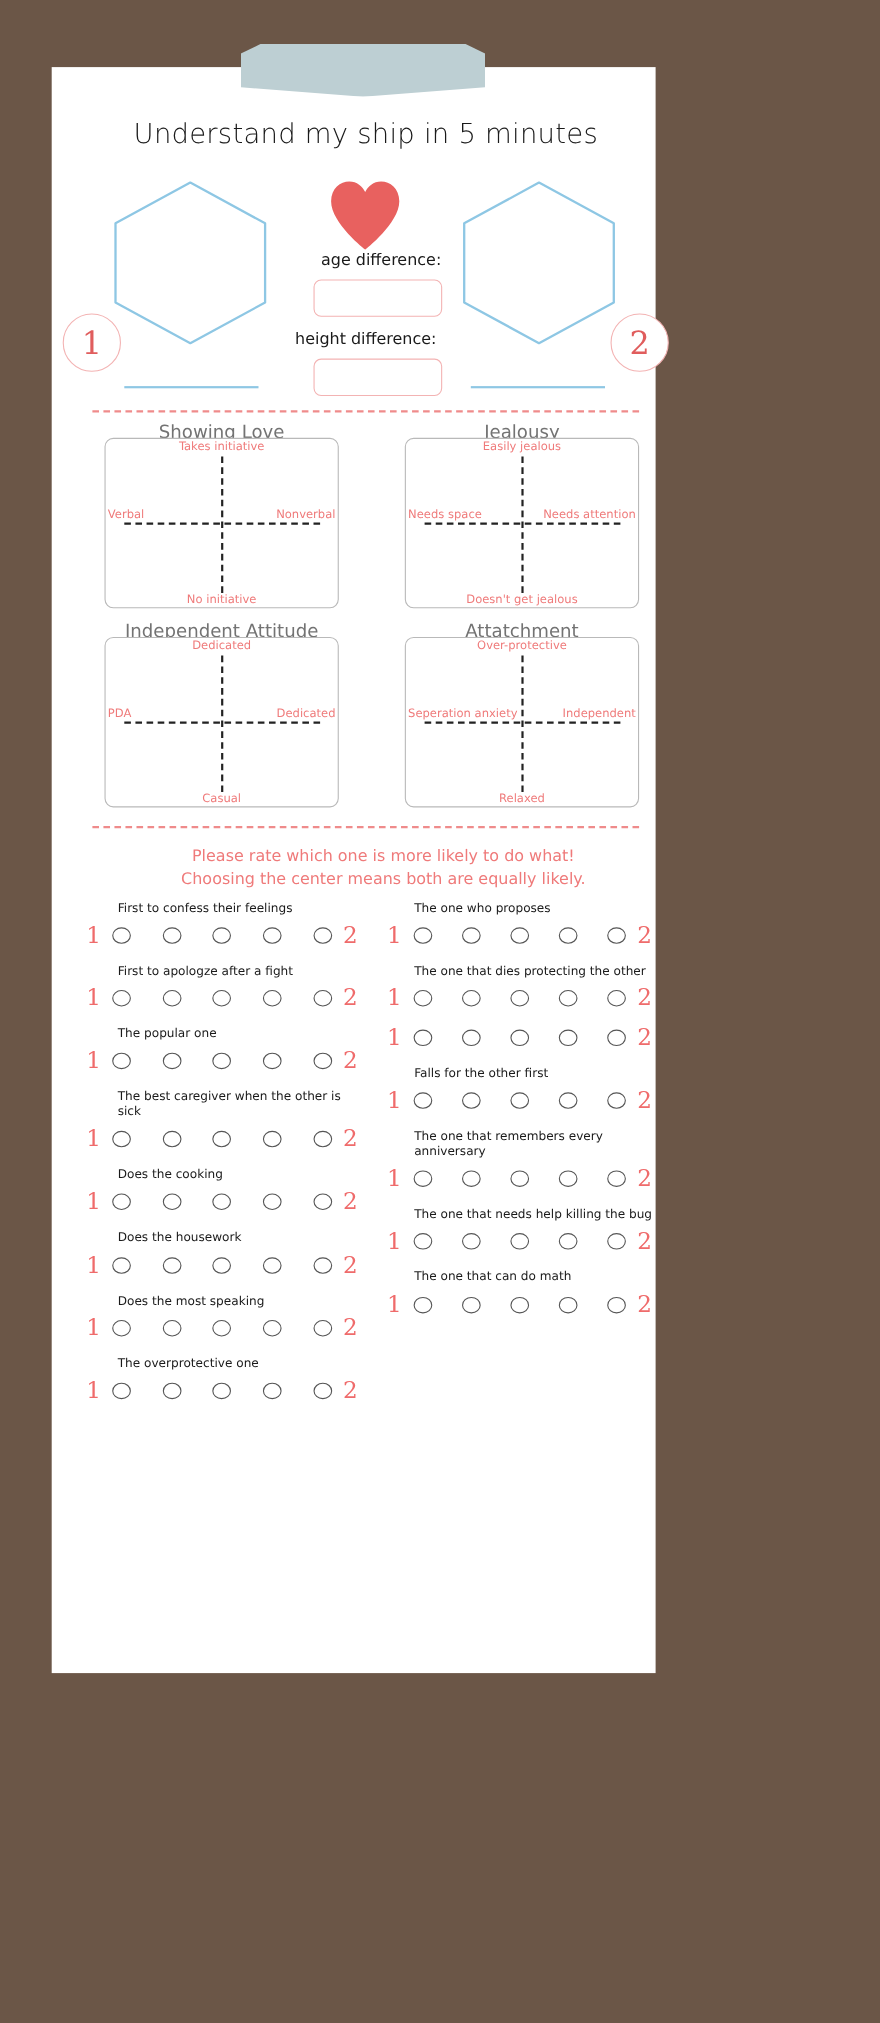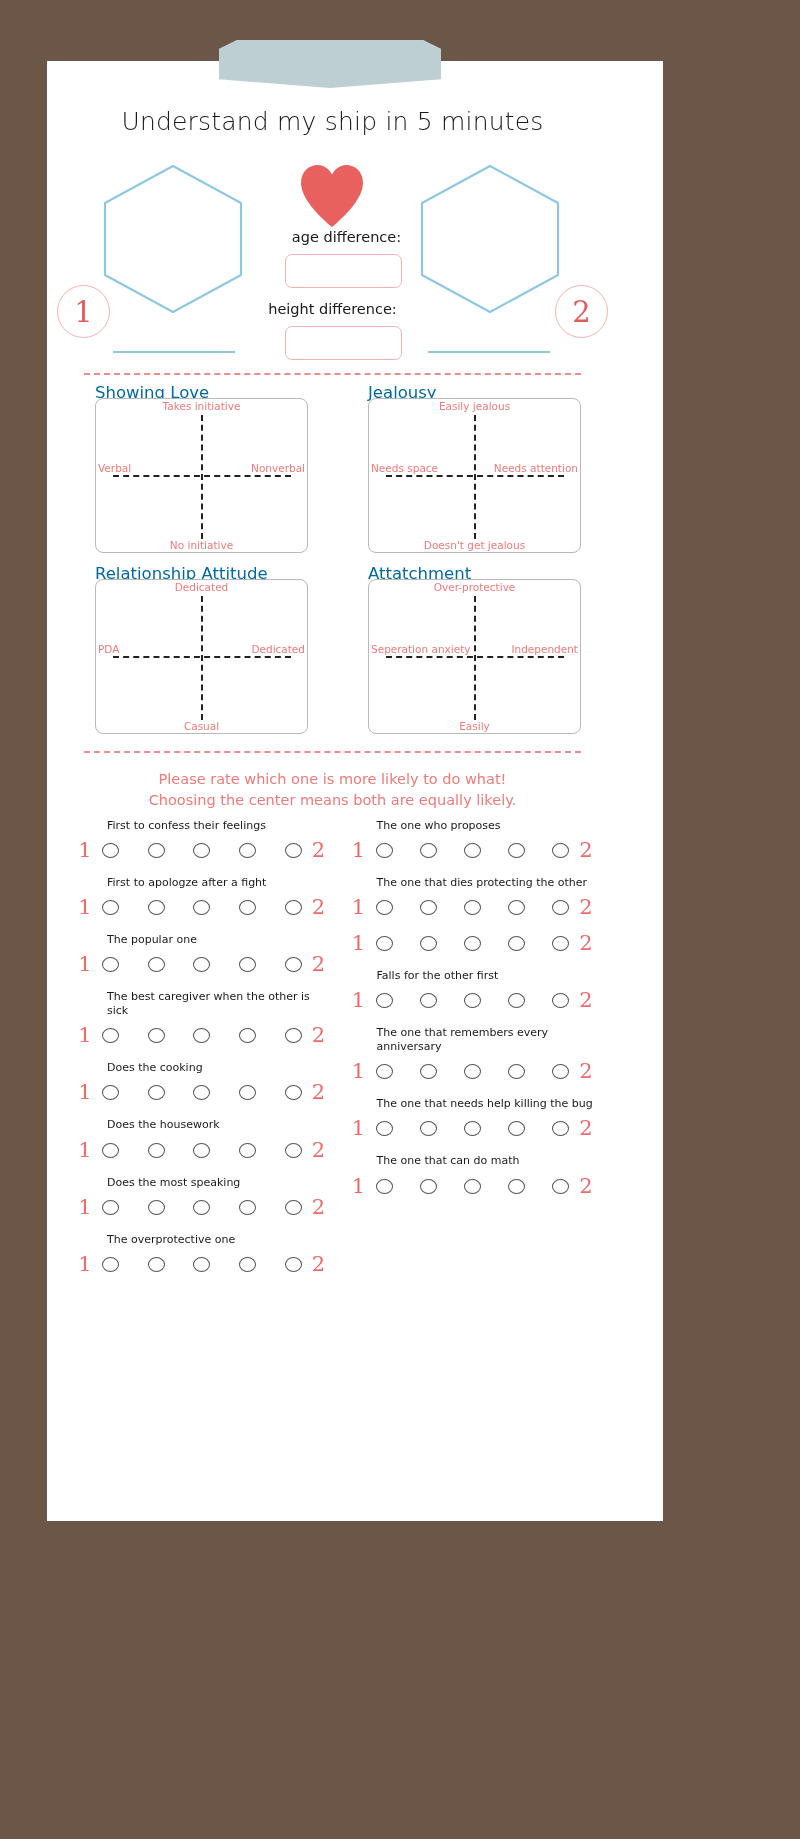--- a/index.html
+++ b/index.html
@@ -23,21 +23,21 @@
     width: 222px;
     height: 48px;
     background: #bdcfd3;
     clip-path: polygon(0% 18%, 8% 0%, 92% 0%, 100% 18%, 100% 82%, 50% 100%, 0% 82%);
     z-index: 3;
   }
   #paper {
     position: absolute;
     left: 47px;
     top: 61px;
-    width: 616px;
+    width: 549px;
     height: 1460px;
     background: #ffffff;
     z-index: 2;
   }
 
   
   .title {
     position: absolute;
     left: 0;
     top: 46px;
@@ -144,22 +144,23 @@
     background: #fff;
   }
   #quad-showing-love          { left: 48px;  top: 337px; }
   #quad-jealousy              { left: 321px; top: 337px; }
   #quad-relationship-attitude { left: 48px;  top: 518px; }
   #quad-attachment            { left: 321px; top: 518px; padding-left: 48px; }
 
   .quad-title {
     position: absolute;
     width: 213px;
+    text-align: center;
     font-size: 16.5px;
-    color: #0369a1;
+    color: #737373;
     white-space: nowrap;
   }
   #quad-title-showing-love          { left: 48px;  top: 322px; }
   #quad-title-jealousy              { left: 321px; top: 322px; }
   #quad-title-relationship-attitude { left: 48px;  top: 503px; }
   #quad-title-attachment            { left: 321px; top: 503px; }
 
   .axis-v, .axis-h {
     position: absolute;
     border-color: #222;
@@ -181,20 +182,21 @@
   
   #instructions {
     position: absolute;
     left: 0;
     top: 708px;
     width: 571px;
     text-align: center;
     color: #ef7a7a;
     font-size: 14.5px;
     line-height: 1.45;
+    padding-left: 16px;
   }
 
   
   #questions {
     position: absolute;
     left: 0;
     top: 758px;
     width: 571px;
     display: flex;
   }
@@ -293,36 +295,36 @@
   <div class="quad-title" id="quad-title-jealousy">Jealousy</div>
   <div class="quad" id="quad-jealousy">
     <div class="axis-v"></div>
     <div class="axis-h"></div>
     <div class="q-lab top">Easily jealous</div>
     <div class="q-lab bottom">Doesn't get jealous</div>
     <div class="q-lab left">Needs space</div>
     <div class="q-lab right">Needs attention</div>
   </div>
 
-  <div class="quad-title" id="quad-title-relationship-attitude">Relationship Attitude</div>
+  <div class="quad-title" id="quad-title-relationship-attitude">Independent Attitude</div>
   <div class="quad" id="quad-relationship-attitude">
     <div class="axis-v"></div>
     <div class="axis-h"></div>
     <div class="q-lab top">Dedicated</div>
     <div class="q-lab bottom">Casual</div>
     <div class="q-lab left">PDA</div>
     <div class="q-lab right">Dedicated</div>
   </div>
 
   <div class="quad-title" id="quad-title-attachment">Attatchment</div>
   <div class="quad" id="quad-attachment">
     <div class="axis-v"></div>
     <div class="axis-h"></div>
     <div class="q-lab top">Over-protective</div>
-    <div class="q-lab bottom">Easily</div>
+    <div class="q-lab bottom">Relaxed</div>
     <div class="q-lab left">Seperation anxiety</div>
     <div class="q-lab right">Independent</div>
   </div>
 
   <div class="dash-sep" id="dash-sep-2"></div>
 
   <div id="instructions">
     <div>Please rate which one is more likely to do what!</div>
     <div>Choosing the center means both are equally likely.</div>
   </div>

